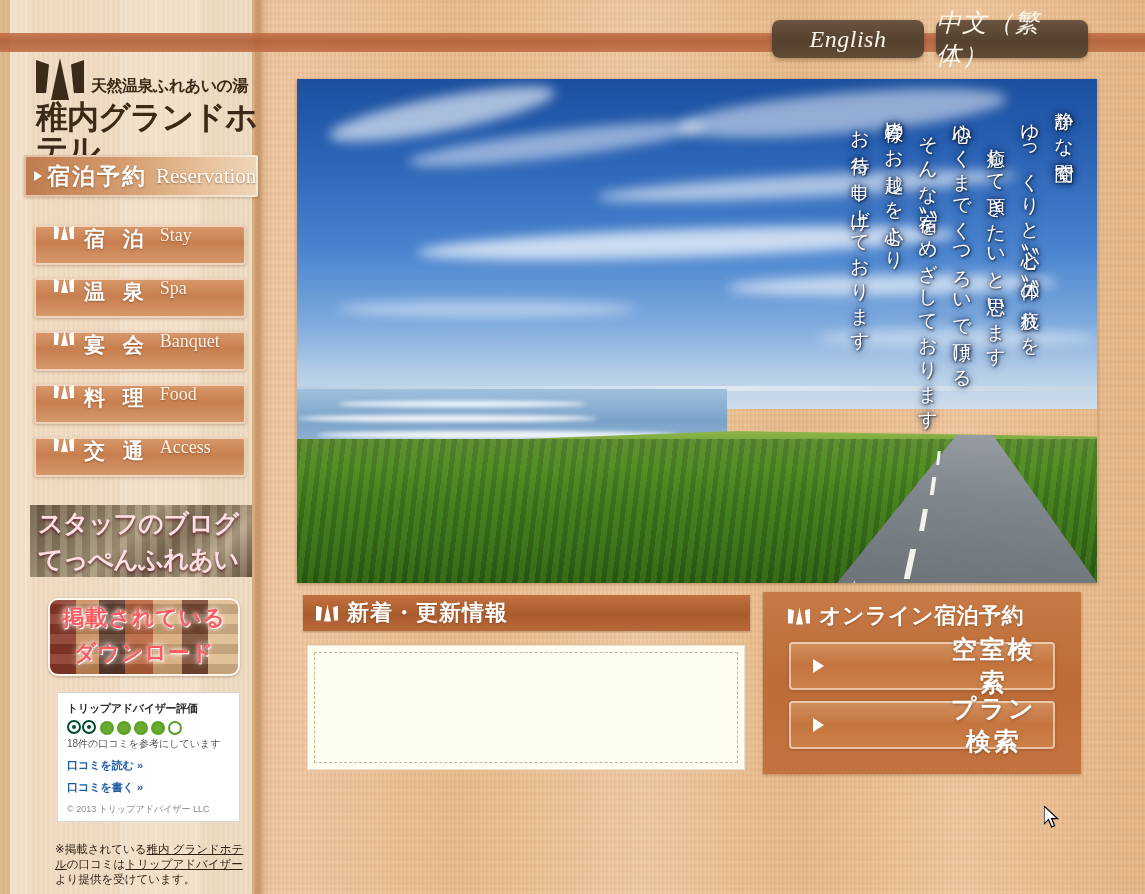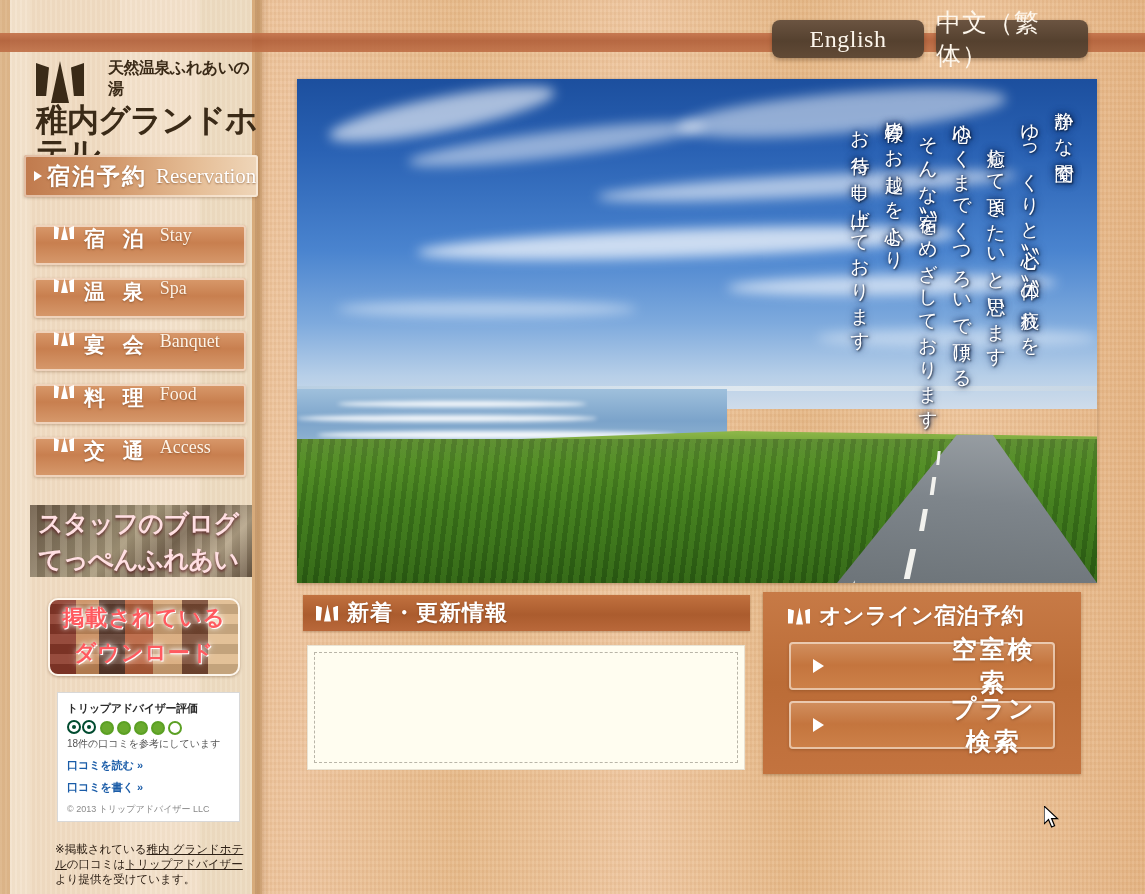--- a/index.html
+++ b/index.html
@@ -21,30 +21,30 @@
     background:
       repeating-linear-gradient(90deg, rgba(255,255,255,.05) 0 2px, rgba(170,120,80,.04) 2px 5px),
       linear-gradient(90deg,#ddb68a 0 10px,#f3e3cd 10px 30px,#f0dcc3 30px 120px,#f3e2cc 120px 200px,#eddcc2 200px 252px,#d9ad7d 252px 262px);
   }
   .bg-leftshadow{position:absolute;left:255px;top:0;width:14px;height:894px;
     background:linear-gradient(90deg,rgba(120,70,30,.22),rgba(120,70,30,.02));}
   .top-band{position:absolute;left:0;top:33px;width:1145px;height:19px;
     background:linear-gradient(180deg,#c4724a,#b2603a 40%,#c07148);opacity:.92;}
 
   
-  .lang-wrap{position:absolute;top:20px;left:772px;display:flex;gap:12px;}
+  .lang-wrap{position:absolute;top:20px;left:772px;display:flex;gap:12px;font-style:italic;}
   .lang-btn{height:38px;border-radius:8px;display:flex;align-items:center;justify-content:center;
     background:linear-gradient(180deg,#6b5441,#55412f 55%,#614a36);
     color:#fdf6ec;box-shadow:0 2px 4px rgba(60,35,12,.35);cursor:pointer;}
   .lang-btn.en{width:152px;font-family:"Liberation Serif","DejaVu Serif",serif;font-size:24px;letter-spacing:.5px;}
   .lang-btn.zh{width:152px;font-size:25px;letter-spacing:1px;}
 
   
   .logo{position:absolute;left:36px;top:58px;width:226px;}
-  .logo-top{display:flex;align-items:flex-end;gap:24px;}
+  .logo-top{display:flex;align-items:flex-end;gap:7px;}
   .logo-mark{width:48px;height:42px;position:relative;flex:0 0 auto;}
   .logo-mark i{position:absolute;background:#3a2a17;display:block;}
   .logo-mark i.l{left:0;top:2px;width:13px;height:33px;clip-path:polygon(0 0,100% 14%,78% 100%,0 100%);}
   .logo-mark i.c{left:15px;top:0;width:18px;height:42px;clip-path:polygon(50% 0,100% 100%,0 100%);}
   .logo-mark i.r{left:35px;top:2px;width:13px;height:33px;clip-path:polygon(0 14%,100% 0,100% 100%,22% 100%);}
   .logo-tag{font-size:16px;color:#3a2a17;font-weight:700;letter-spacing:-.5px;padding-bottom:3px;}
   .logo-name{font-size:32px;color:#3a2a17;font-weight:700;letter-spacing:-1px;margin-top:1px;line-height:1;}
 
   
   .res-btn{position:absolute;left:24px;top:155px;width:234px;height:42px;border-radius:3px;

